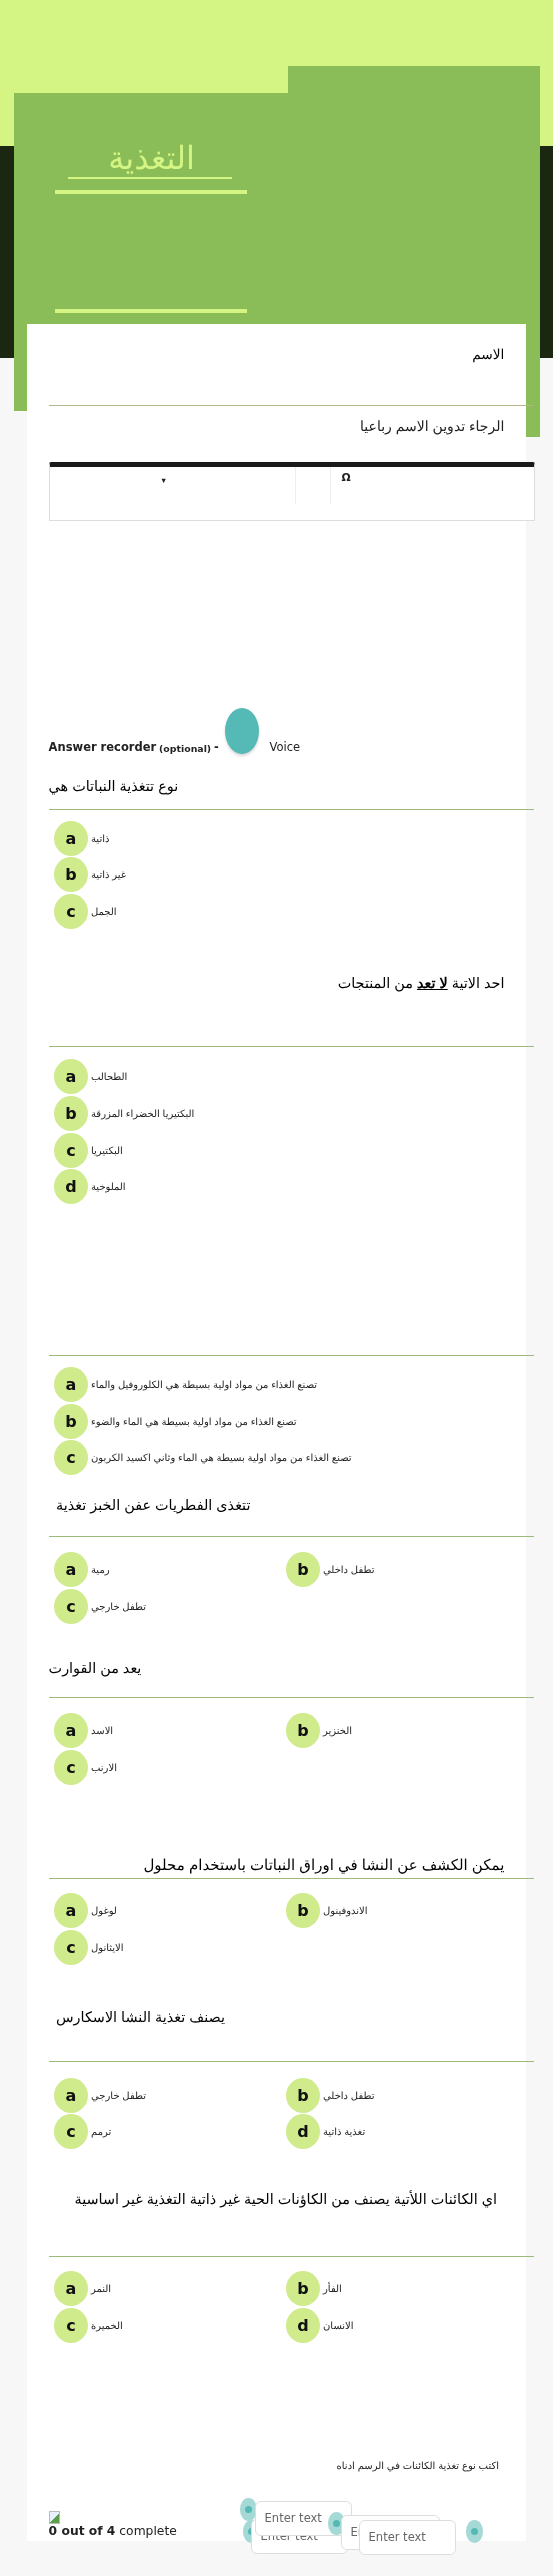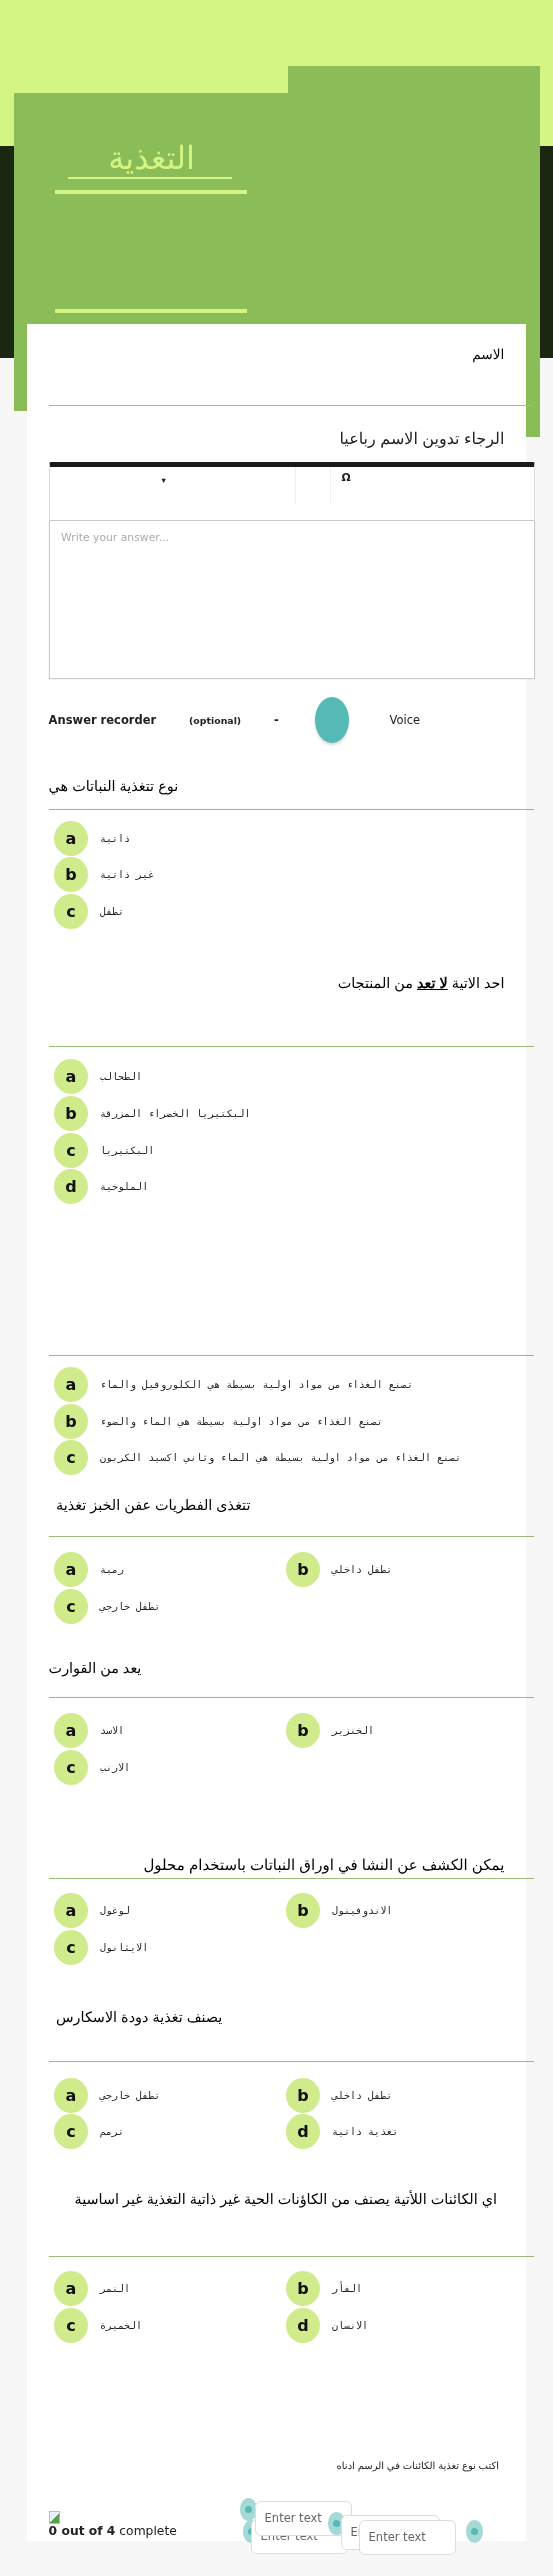--- a/index.html
+++ b/index.html
@@ -9,21 +9,21 @@
   #dark-band{position:absolute;left:0;top:146px;width:554px;height:212px;background:#1b2710;}
   #box-right{position:absolute;left:288px;top:66px;width:252px;height:371px;background:#8abd58;}
   #box-left{position:absolute;left:13.7px;top:93px;width:275px;height:318px;background:#8abd58;}
   .hline{position:absolute;background:#d4f583;}
   #hero-title{position:absolute;left:54px;top:137px;width:195px;text-align:center;color:#d4f583;font-family:"DejaVu Serif",serif;font-size:32px;line-height:43px;direction:rtl;}
   #card{position:absolute;left:27px;top:324px;width:499px;height:2217px;background:#fff;}
   .q-title{position:absolute;color:#000000;font-family:"Liberation Sans",sans-serif;font-size:13.7px;direction:rtl;text-align:right;}
   .rule{position:absolute;left:21.6px;width:485px;height:1.4px;background:#9bba7a;}
   .opt{position:absolute;height:35px;display:flex;align-items:center;}
   .badge{width:34px;height:35px;border-radius:50%;background:#cfeb8c;display:flex;align-items:center;justify-content:center;font-family:"DejaVu Sans",sans-serif;font-weight:bold;font-size:16px;color:#111;}
-  .opt-text{margin-left:12px;font-family:Liberation Mono, monospace;font-size:10px;color:#222;direction:rtl;}
+  .opt-text{margin-left:3px;font-family:Liberation Sans, sans-serif;font-size:10px;color:#222;direction:rtl;}
   .plain{position:absolute;font-family:"Liberation Sans",sans-serif;font-size:10px;color:#222;direction:rtl;text-align:right;}
   #toolbar{position:absolute;left:21.6px;top:138px;width:486px;height:59px;border:0.7px solid #ddd;border-top:5px solid #1a1a1a;border-radius:2.2px 2.2px 0 0;background:#fff;}
   #textarea{position:absolute;left:21.6px;top:196px;width:486px;height:159px;border:0.7px solid #ccc;box-shadow:0 0.7px 1.4px rgba(0,0,0,.15);color:#aaa;font-family:"DejaVu Sans",sans-serif;font-size:10.8px;padding:10px 11.5px;background:#fff;}
   .enter{position:absolute;width:97px;height:35px;border:0.7px solid #ddd;border-radius:5.8px;background:#fff;color:#666;font-size:11.5px;font-family:"DejaVu Sans",sans-serif;padding:8.6px 8.6px;white-space:nowrap;overflow:hidden;}
   .dot{position:absolute;width:17.3px;height:23px;border-radius:50%;background:#a4d9d6;}
   .dot::after{content:"";position:absolute;left:5px;top:8px;width:7.2px;height:7.2px;border-radius:50%;background:#55b9b5;}
 </style>
 </head>
 <body>
 
@@ -34,51 +34,50 @@
 <div class="hline" style="left:68px;top:177px;width:164px;height:2.2px;"></div>
 <div class="hline" style="left:55px;top:190px;width:192px;height:3.6px;"></div>
 <div id="hero-title">التغذية</div>
 <div class="hline" style="left:55px;top:309px;width:192px;height:3.6px;"></div>
 <div class="hline" style="left:68px;top:324px;width:164px;height:2.2px;"></div>
 
 <div id="card">
 
   <div class="q-title" style="right:21.6px;top:21.6px;font-size:13.7px;">الاسم</div>
   <div class="abs" style="left:21.6px;top:81px;width:485px;height:1.4px;background:#b5b58a;"></div>
-  <div class="plain" style="right:21.6px;top:94px;font-size:16px;margin-top:11px;">الرجاء تدوين الاسم رباعيا</div>
+  <div class="plain" style="right:21.6px;top:94px;font-size:14px;">الرجاء تدوين الاسم رباعيا</div>
 
   <div id="toolbar">
     <span class="abs" style="left:112px;top:8px;font-size:8.6px;color:#222;">▾</span>
     <span class="abs" style="left:245px;top:0;width:0.7px;height:37px;background:#eee;"></span>
     <span class="abs" style="left:280px;top:0;width:0.7px;height:37px;background:#eee;"></span>
     <span class="abs" style="left:292px;top:4.3px;font-size:10.8px;font-weight:bold;color:#222;">Ω</span>
   </div>
-  <div id="textarea">Write your answer...</div>
-
-  <div class="abs" style="left:21.6px;top:373px;display:flex;align-items:center;font-family:'DejaVu Sans',sans-serif;color:#222;gap:30px;">
+
+  <div class="abs" style="left:21.6px;top:384px;display:flex;align-items:flex-end;font-family:'DejaVu Sans',sans-serif;color:#222;">
     <span style="font-weight:bold;font-size:11.5px;">Answer recorder</span>
     <span style="font-weight:bold;font-size:9.4px;margin-left:2.9px;">(optional)</span>
     <span style="font-weight:bold;font-size:11.5px;margin-left:2.9px;">-</span>
     <span style="display:inline-block;width:34px;height:46px;border-radius:50%;background:#55b9b5;margin-left:5.8px;box-shadow:0 2.2px 2.9px rgba(0,0,0,.15);"></span>
     <span style="font-weight:normal;font-size:11.5px;margin-left:10.8px;">Voice</span>
   </div>
 
   <div class="q-title" style="left:21.6px;top:454px;font-size:14.4px;">نوع تتغذية النباتات هي</div>
   <div class="rule" style="top:485px;"></div>
   <div class="opt" style="left:27px;top:497px;">
       <span class="badge">a</span>
       <span class="opt-text">ذاتية</span>
     </div>
   <div class="opt" style="left:27px;top:533px;">
       <span class="badge">b</span>
       <span class="opt-text">غير ذاتية</span>
     </div>
   <div class="opt" style="left:27px;top:570px;">
       <span class="badge">c</span>
-      <span class="opt-text">تطفل</span>
+      <span class="opt-text">الجمل</span>
     </div>
 
   <div class="q-title" style="right:21.6px;top:651px;font-size:14.4px;"><span>احد الاتية </span><span style="text-decoration:underline;font-weight:bold;">لا تعد</span><span> من المنتجات</span></div>
   <div class="rule" style="top:722px;"></div>
   <div class="opt" style="left:27px;top:735px;">
       <span class="badge">a</span>
       <span class="opt-text">الطحالب</span>
     </div>
   <div class="opt" style="left:27px;top:772px;">
       <span class="badge">b</span>
@@ -145,21 +144,21 @@
     </div>
   <div class="opt" style="left:259px;top:1569px;">
       <span class="badge">b</span>
       <span class="opt-text">الاندوفينول</span>
     </div>
   <div class="opt" style="left:27px;top:1606px;">
       <span class="badge">c</span>
       <span class="opt-text">الايثانول</span>
     </div>
 
-  <div class="q-title" style="left:29px;top:1685px;font-size:14.4px;">يصنف تغذية دودة الاسكارس</div>
+  <div class="q-title" style="left:29px;top:1685px;font-size:14.4px;">يصنف تغذية النشا الاسكارس</div>
   <div class="rule" style="top:1737px;"></div>
   <div class="opt" style="left:27px;top:1754px;">
       <span class="badge">a</span>
       <span class="opt-text">تطفل خارجي</span>
     </div>
   <div class="opt" style="left:259px;top:1754px;">
       <span class="badge">b</span>
       <span class="opt-text">تطفل داخلي</span>
     </div>
   <div class="opt" style="left:27px;top:1790px;">

